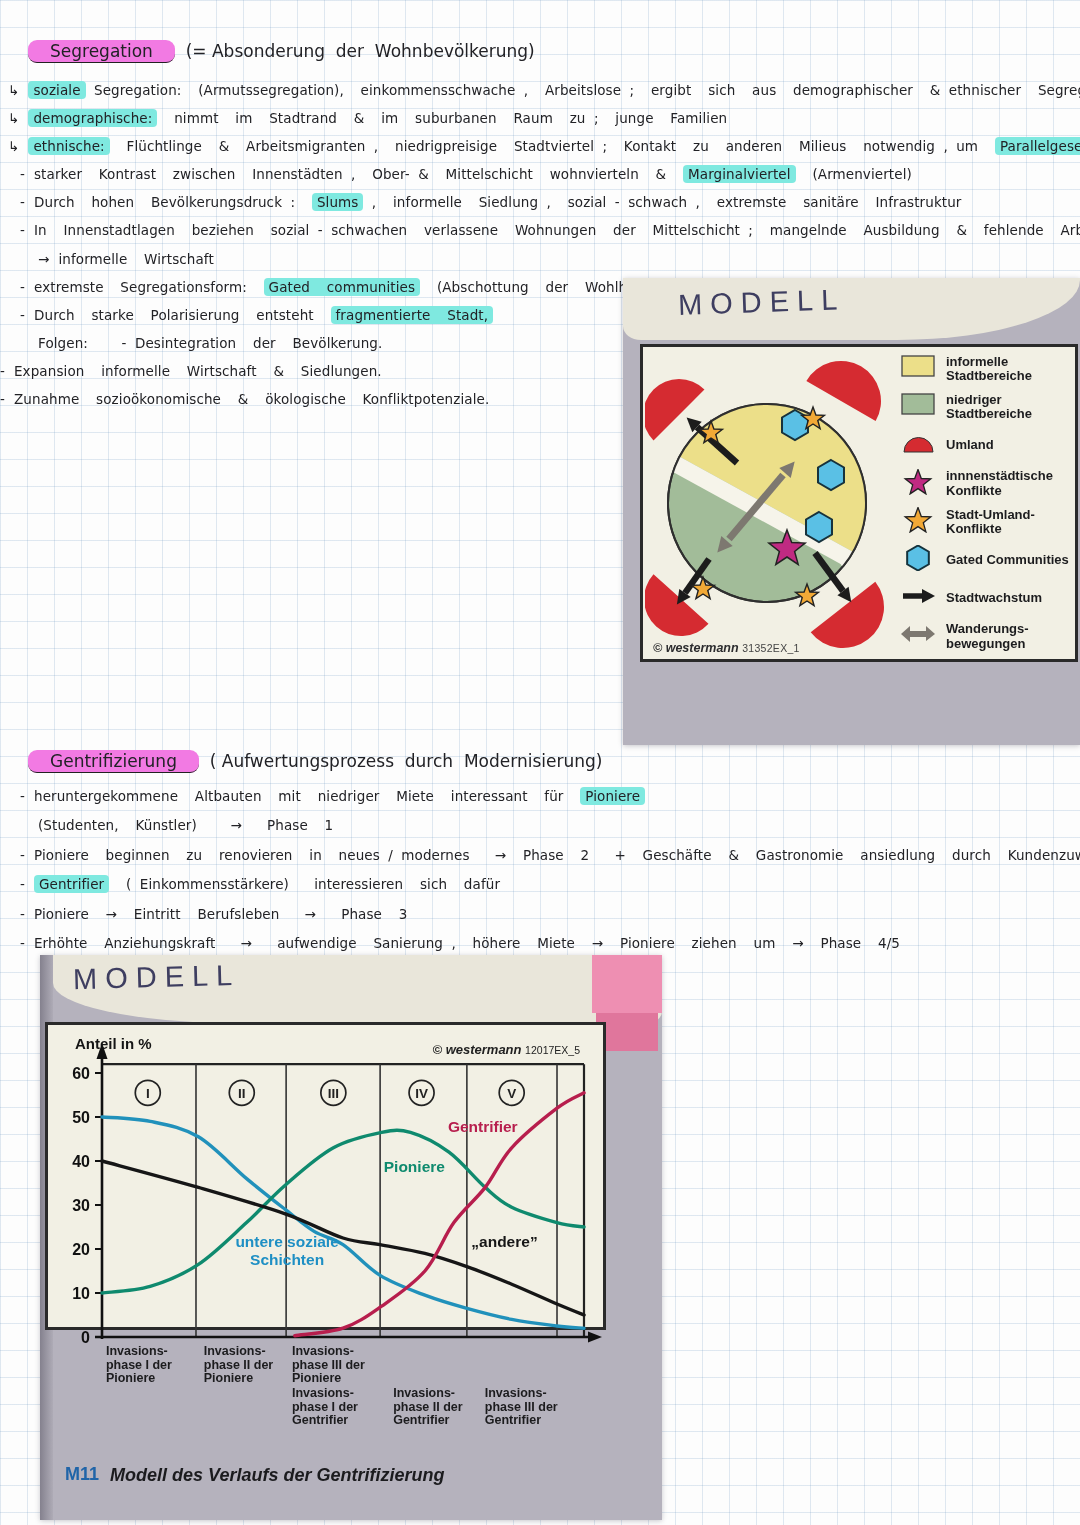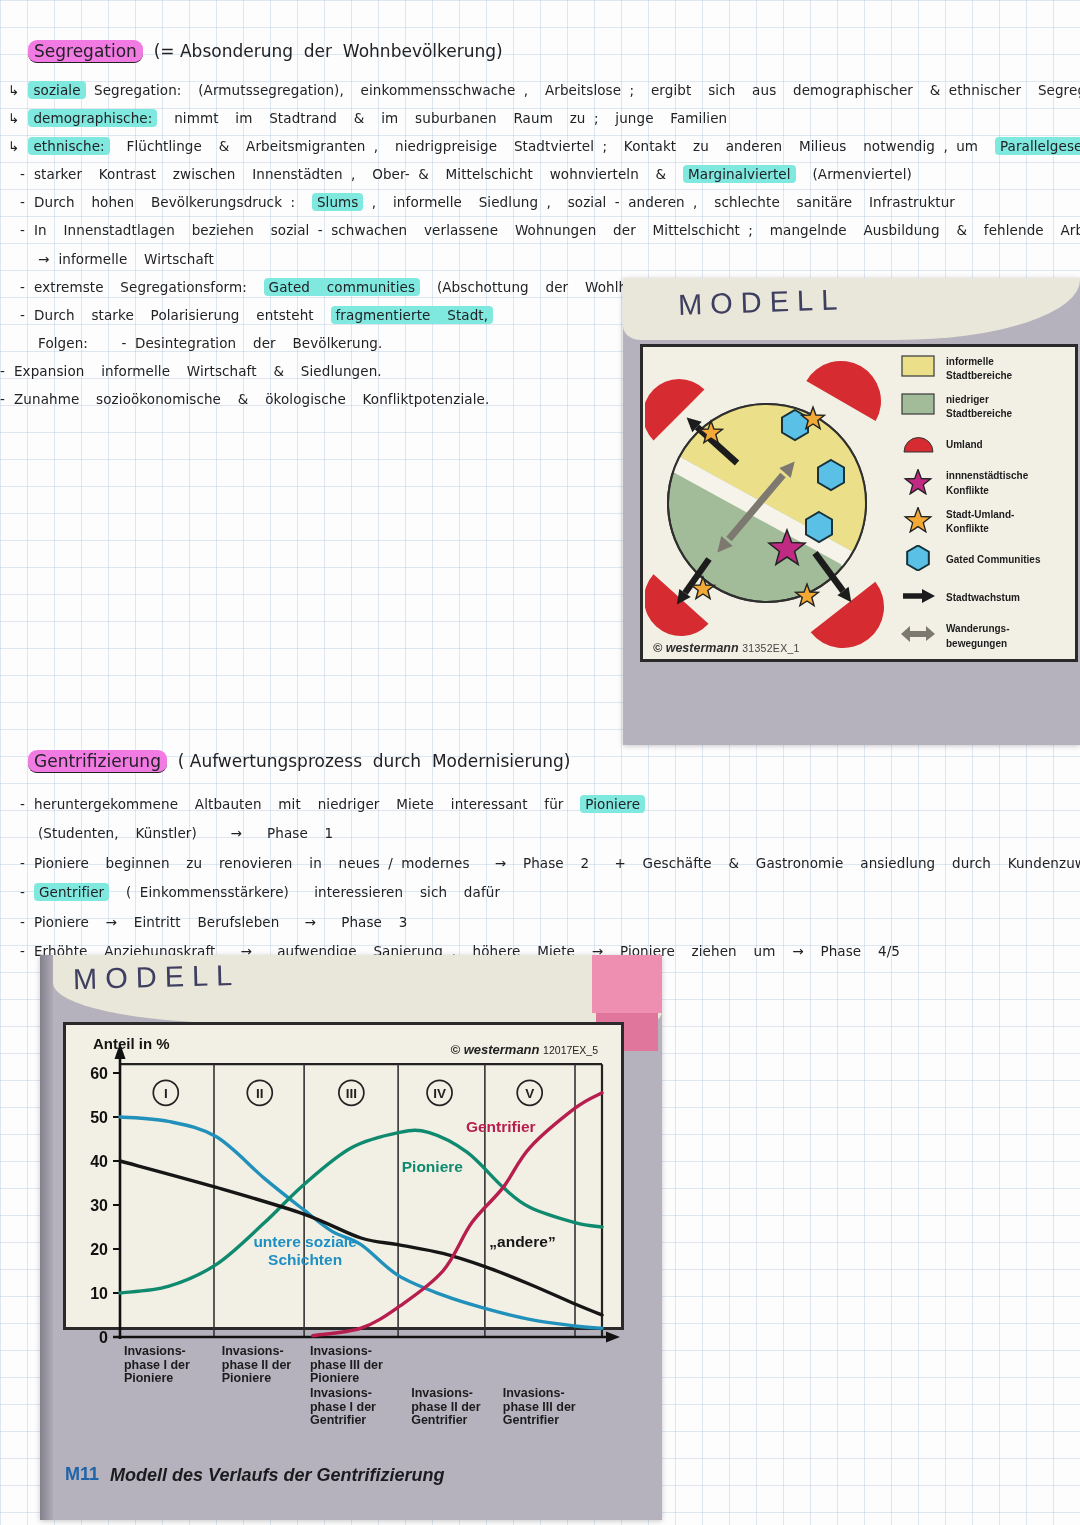--- a/index.html
+++ b/index.html
@@ -13,43 +13,43 @@
     font-family:"DejaVu Sans", sans-serif;
     color:#222226;
   }
   
   .notes{position:absolute; left:0; width:1080px;}
   .hand-title{font-size:17px; line-height:30px; padding-left:28px; white-space:pre; font-weight:500;}
   .hand-line{font-size:13.5px; white-space:pre; word-spacing:4px; letter-spacing:.1px;}
   #seg-notes .hand-line{line-height:28.1px;}
   #gent-notes .hand-line{line-height:29.4px;}
   #seg-notes .hand-title{margin-bottom:10px;}
-  #gent-notes .hand-title{margin-bottom:14px;}
+  #gent-notes .hand-title{margin-bottom:6px;}
   .i0{padding-left:8px;} .i1{padding-left:20px;} .i2{padding-left:38px;} .i3{}
   .bullet{display:inline-block; margin-right:9px;}
   .hl-cyan{background:var(--c-cyan); padding:1px 5px; border-radius:4px;}
-  .hl-pink{background:var(--c-pink); padding:1px 6px; border-radius:9px;}
+  .hl-pink{background:var(--c-pink); padding:1px 22px; border-radius:9px;}
   .u{border-bottom:1.6px solid #222;}
   
   .photo{position:absolute; background:var(--c-lav); box-shadow:0 1px 5px rgba(60,60,80,.28);}
   .beige{position:absolute; background:var(--c-beige);}
   .modell{position:absolute; font-family:"Liberation Sans",sans-serif; font-weight:500;
           color:var(--c-navy); letter-spacing:8px; font-size:29px;}
   .frame{position:absolute; background:var(--c-panel); border:3px solid #2a2a2a; box-sizing:border-box;}
   .caption{position:absolute; display:flex; gap:11px; font-family:"Liberation Sans",sans-serif;}
   .cap-ref{color:var(--c-blue); font-weight:bold; font-size:18px; line-height:1.3;}
   .cap-text{font-weight:bold; font-style:italic; font-size:18px; color:#1b1b1e; line-height:1.35;}
   .copyright{position:absolute; font-family:"Liberation Sans",sans-serif; color:#2c2c2e; font-size:12.5px;}
   .copyright b{font-style:italic;}
   .copyright .code{font-size:10.5px; color:#444; letter-spacing:.3px;}
   
   #m9-legend{position:absolute; left:258px; top:7px; width:172px; height:298px;
              display:flex; flex-direction:column; justify-content:space-between;}
   .leg-item{display:flex; align-items:center; gap:9px;}
-  .leg-label{font-family:"Liberation Sans",sans-serif; font-weight:700; font-size:10px;
+  .leg-label{font-family:"Liberation Sans",sans-serif; font-weight:700; font-size:13px;
              line-height:14.5px; color:#1c1c1e;}
   
   #m11-header{position:absolute; left:27px; top:10px; font-family:"Liberation Sans",sans-serif;
               font-weight:700; font-size:15px; color:#151515;}
   
   .tab-top{position:absolute; background:#ee8fb2;}
   .tab-bottom{position:absolute; background:#e0769c;}
   .book-edge{position:absolute; background:linear-gradient(to right,#84818e,#aeabb6);}
   svg text{font-family:"Liberation Sans",sans-serif;}
 </style>
@@ -57,21 +57,21 @@
 <body>
 
 <div id="page" style="--c-cyan: #7fe9e0; --c-pink: #f27ae3; --c-lav: #b5b2bd; --c-beige: #e9e6da; --c-panel: #f2f0e4; --c-navy: #3e3e60; --c-blue: #1f64a8; --c-yellow: #ecdf89; --c-green: #a2bc99; --c-red: #d52b31; --c-magenta: #c02a82; --c-orange: #f2a936; --c-hexblue: #5ac0e5; --c-grayarrow: #7d7870;">
 
   <div id="seg-notes" class="notes" style="top:36px;">
       <div class="hand-title"><span class="hl-pink u">Segregation</span><span>  (= Absonderung  der  Wohnbevölkerung)</span></div>
       <div class="hand-line i0"><span class="bullet">↳</span><span class="hl-cyan">soziale</span><span> Segregation:  (Armutssegregation),  einkommensschwache ,  Arbeitslose ;  ergibt  sich  aus  demographischer  &amp; ethnischer  Segregation.</span></div>
       <div class="hand-line i0"><span class="bullet">↳</span><span class="hl-cyan">demographische:</span><span>  nimmt  im  Stadtrand  &amp;  im  suburbanen  Raum  zu ;  junge  Familien</span></div>
       <div class="hand-line i0"><span class="bullet">↳</span><span class="hl-cyan">ethnische:</span><span>  Flüchtlinge  &amp;  Arbeitsmigranten ,  niedrigpreisige  Stadtviertel ;  Kontakt  zu  anderen  Milieus  notwendig , um  </span><span class="hl-cyan">Parallelgesellschaft</span></div>
       <div class="hand-line i1"><span class="bullet">-</span><span>starker  Kontrast  zwischen  Innenstädten ,  Ober- &amp;  Mittelschicht  wohnvierteln  &amp;  </span><span class="hl-cyan">Marginalviertel</span><span>  (Armenviertel)</span></div>
-      <div class="hand-line i1"><span class="bullet">-</span><span>Durch  hohen  Bevölkerungsdruck :  </span><span class="hl-cyan">Slums</span><span> ,  informelle  Siedlung ,  sozial - anderen ,  schlechte  sanitäre  Infrastruktur</span></div>
+      <div class="hand-line i1"><span class="bullet">-</span><span>Durch  hohen  Bevölkerungsdruck :  </span><span class="hl-cyan">Slums</span><span> ,  informelle  Siedlung ,  sozial - schwach ,  extremste  sanitäre  Infrastruktur</span></div>
       <div class="hand-line i1"><span class="bullet">-</span><span>In  Innenstadtlagen  beziehen  sozial - schwachen  verlassene  Wohnungen  der  Mittelschicht ;  mangelnde  Ausbildung  &amp;  fehlende  Arbeitsplätze</span></div>
       <div class="hand-line i2"><span class="bullet">→</span><span>informelle  Wirtschaft</span></div>
       <div class="hand-line i1"><span class="bullet">-</span><span>extremste  Segregationsform:  </span><span class="hl-cyan">Gated  communities</span><span>  (Abschottung  der  Wohlhabenden)</span></div>
       <div class="hand-line i1"><span class="bullet">-</span><span>Durch  starke  Polarisierung  entsteht  </span><span class="hl-cyan">fragmentierte  Stadt,</span></div>
       <div class="hand-line i2"><span>Folgen:    - Desintegration  der  Bevölkerung.</span></div>
       <div class="hand-line i3"><span class="bullet">-</span><span>Expansion  informelle  Wirtschaft  &amp;  Siedlungen.</span></div>
       <div class="hand-line i3"><span class="bullet">-</span><span>Zunahme  sozioökonomische  &amp;  ökologische  Konfliktpotenziale.</span></div>
     </div>
 
   <div id="gent-notes" class="notes" style="top:746px;">
@@ -227,21 +227,21 @@
 
   </div>
 
   <div class="photo" style="left:40px; top:955px; width:622px; height:565px;">
     <div class="book-edge" style="left:0; top:0; width:13px; height:565px;"></div>
     <div class="beige" style="left:13px; top:0; width:609px; height:68px; border-radius:0 0 14px 30% / 0 0 12px 40px;"></div>
     <div class="tab-top" style="left:552px; top:0; width:70px; height:58px;"></div>
     <div class="tab-bottom" style="left:556px; top:58px; width:62px; height:38px;"></div>
     <div class="modell" style="left:33px; top:6px; transform:rotate(-1.5deg);">MODELL</div>
 
-    <div class="frame" style="left:23px; top:67px; width:561px; height:308px;">
+    <div class="frame" style="left:5px; top:67px; width:561px; height:308px;">
       <div id="m11-header">Anteil in %</div>
       <svg id="m11-chart" width="555" height="422" viewBox="0 0 555 422" style="position:absolute; left:0; top:0;">
           <line x1="54" y1="39.19999999999999" x2="536" y2="39.19999999999999" stroke="#222" stroke-width="2.2"></line>
           <line x1="536" y1="39.19999999999999" x2="536" y2="312" stroke="#222" stroke-width="2.2"></line>
           <line x1="147.99" y1="39.19999999999999" x2="147.99" y2="312" stroke="#333" stroke-width="1.6"></line>
           <line x1="238.124" y1="39.19999999999999" x2="238.124" y2="312" stroke="#333" stroke-width="1.6"></line>
           <line x1="332.114" y1="39.19999999999999" x2="332.114" y2="312" stroke="#333" stroke-width="1.6"></line>
           <line x1="418.874" y1="39.19999999999999" x2="418.874" y2="312" stroke="#333" stroke-width="1.6"></line>
           <line x1="509.008" y1="39.19999999999999" x2="509.008" y2="312" stroke="#333" stroke-width="1.6"></line>
           <line x1="54" y1="314" x2="54" y2="30" stroke="#111" stroke-width="2.6"></line>

